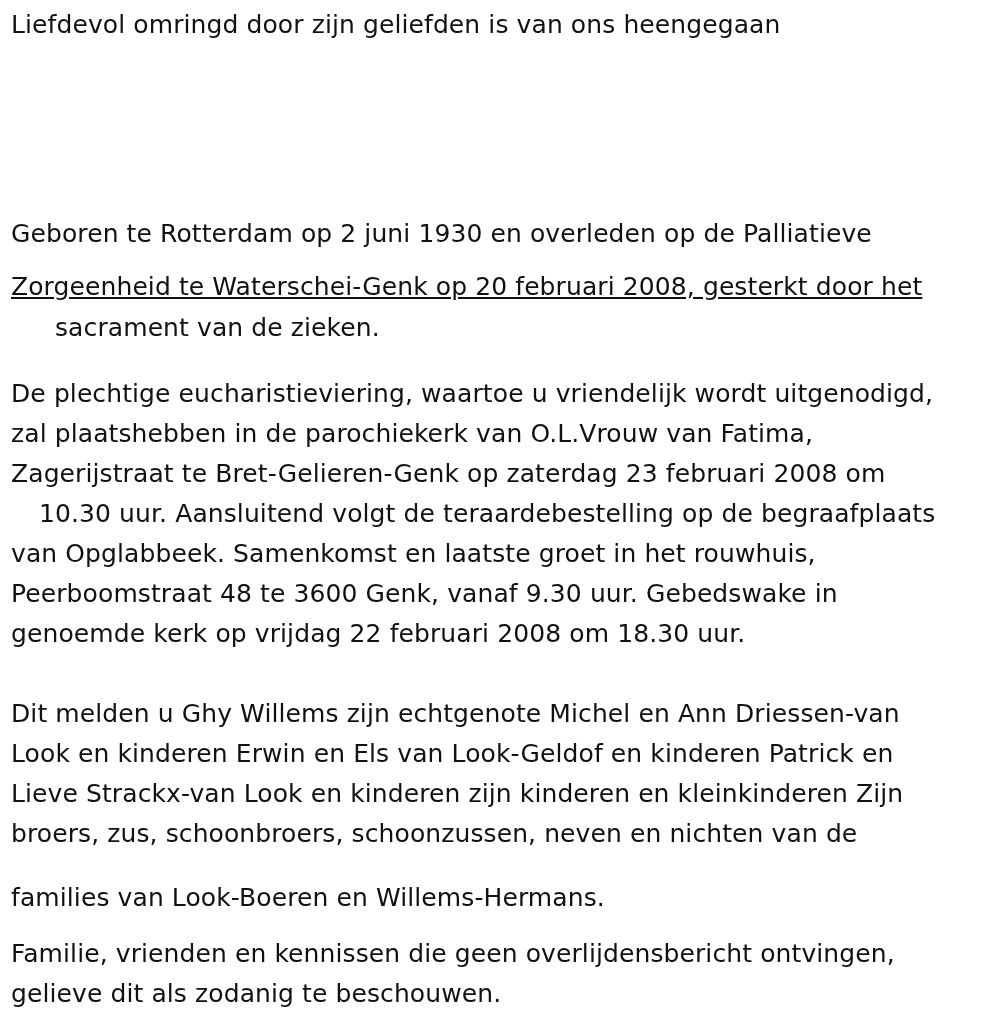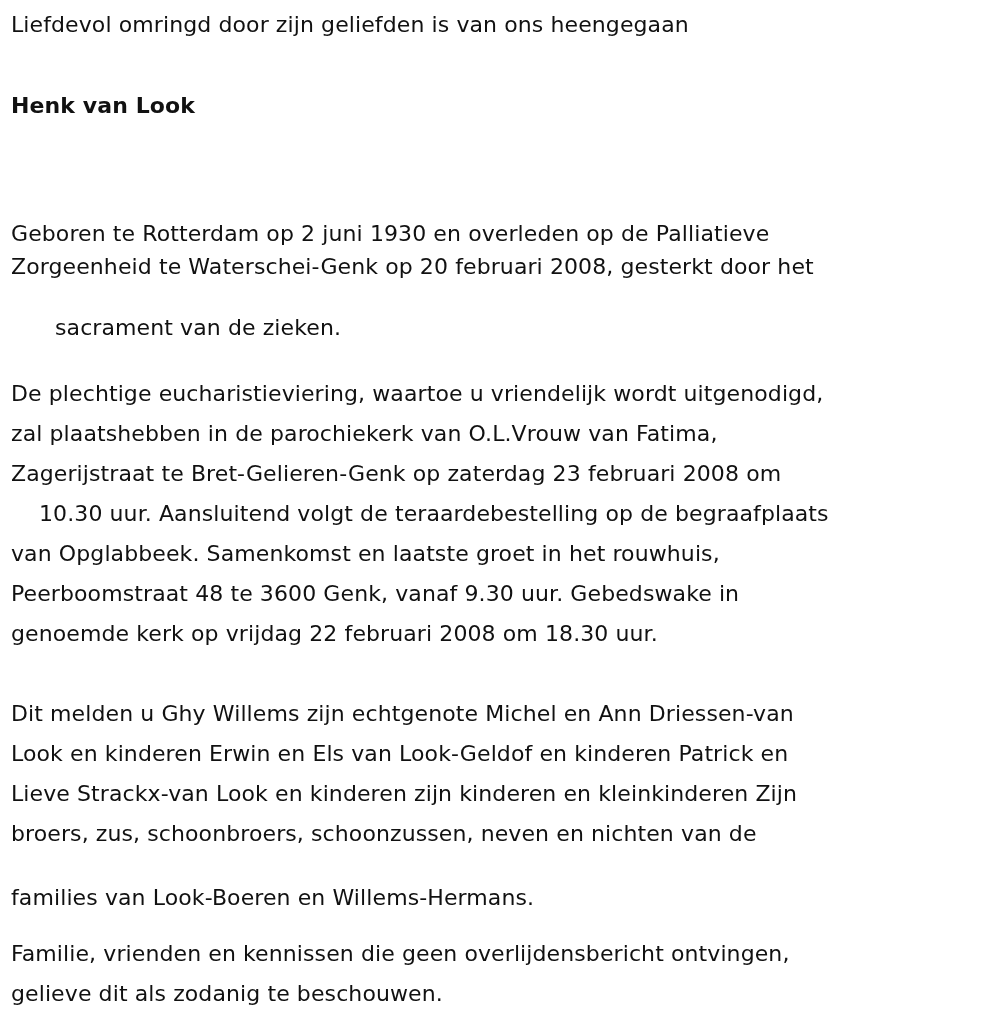--- a/index.html
+++ b/index.html
@@ -15,42 +15,41 @@
       color: #111111;
     }
     .doc {
       position: relative;
       width: 1000px;
       height: 1030px;
     }
     .line {
       position: absolute;
       left: 11px;
-      font-size: 22px;
+      font-size: 25px;
       line-height: 30px;
       white-space: nowrap;
       letter-spacing: 0.1px;
     }
     .bold {
       font-weight: bold;
     }
   </style>
 </head>
 <body>
 
 <div class="doc">
 
   <div class="line" style="top:10px;">Liefdevol omringd door zijn geliefden is van ons heengegaan</div>
 
-  <div class="line bold" style="top:91px;">Henk van Look</div>
 
 
   <div>
     <div class="line" style="top:219px;">Geboren te Rotterdam op 2 juni 1930 en overleden op de Palliatieve</div>
-    <div class="line" style="top:252px;">Zorgeenheid te Waterschei-Genk op 20 februari 2008, gesterkt door het</div>
+    <div class="line" style="top:272px;text-decoration:underline;">Zorgeenheid te Waterschei-Genk op 20 februari 2008, gesterkt door het</div>
     <div class="line" style="top:313px;margin-left:44px;">sacrament van de zieken.</div>
   </div>
 
   <div>
     <div class="line" style="top:379px;">De plechtige eucharistieviering, waartoe u vriendelijk wordt uitgenodigd,</div>
     <div class="line" style="top:419px;">zal plaatshebben in de parochiekerk van O.L.Vrouw van Fatima,</div>
     <div class="line" style="top:459px;">Zagerijstraat te Bret-Gelieren-Genk op zaterdag 23 februari 2008 om</div>
     <div class="line" style="top:499px;margin-left:28px;">10.30 uur. Aansluitend volgt de teraardebestelling op de begraafplaats</div>
     <div class="line" style="top:539px;">van Opglabbeek. Samenkomst en laatste groet in het rouwhuis,</div>
     <div class="line" style="top:579px;">Peerboomstraat 48 te 3600 Genk, vanaf 9.30 uur. Gebedswake in</div>

